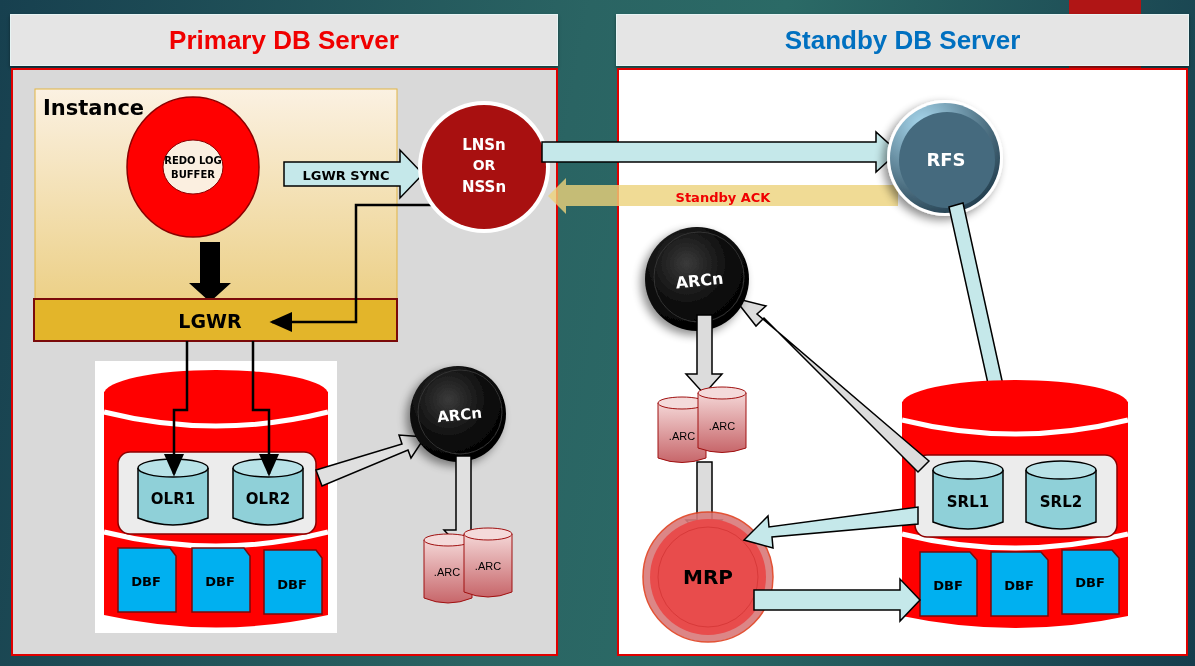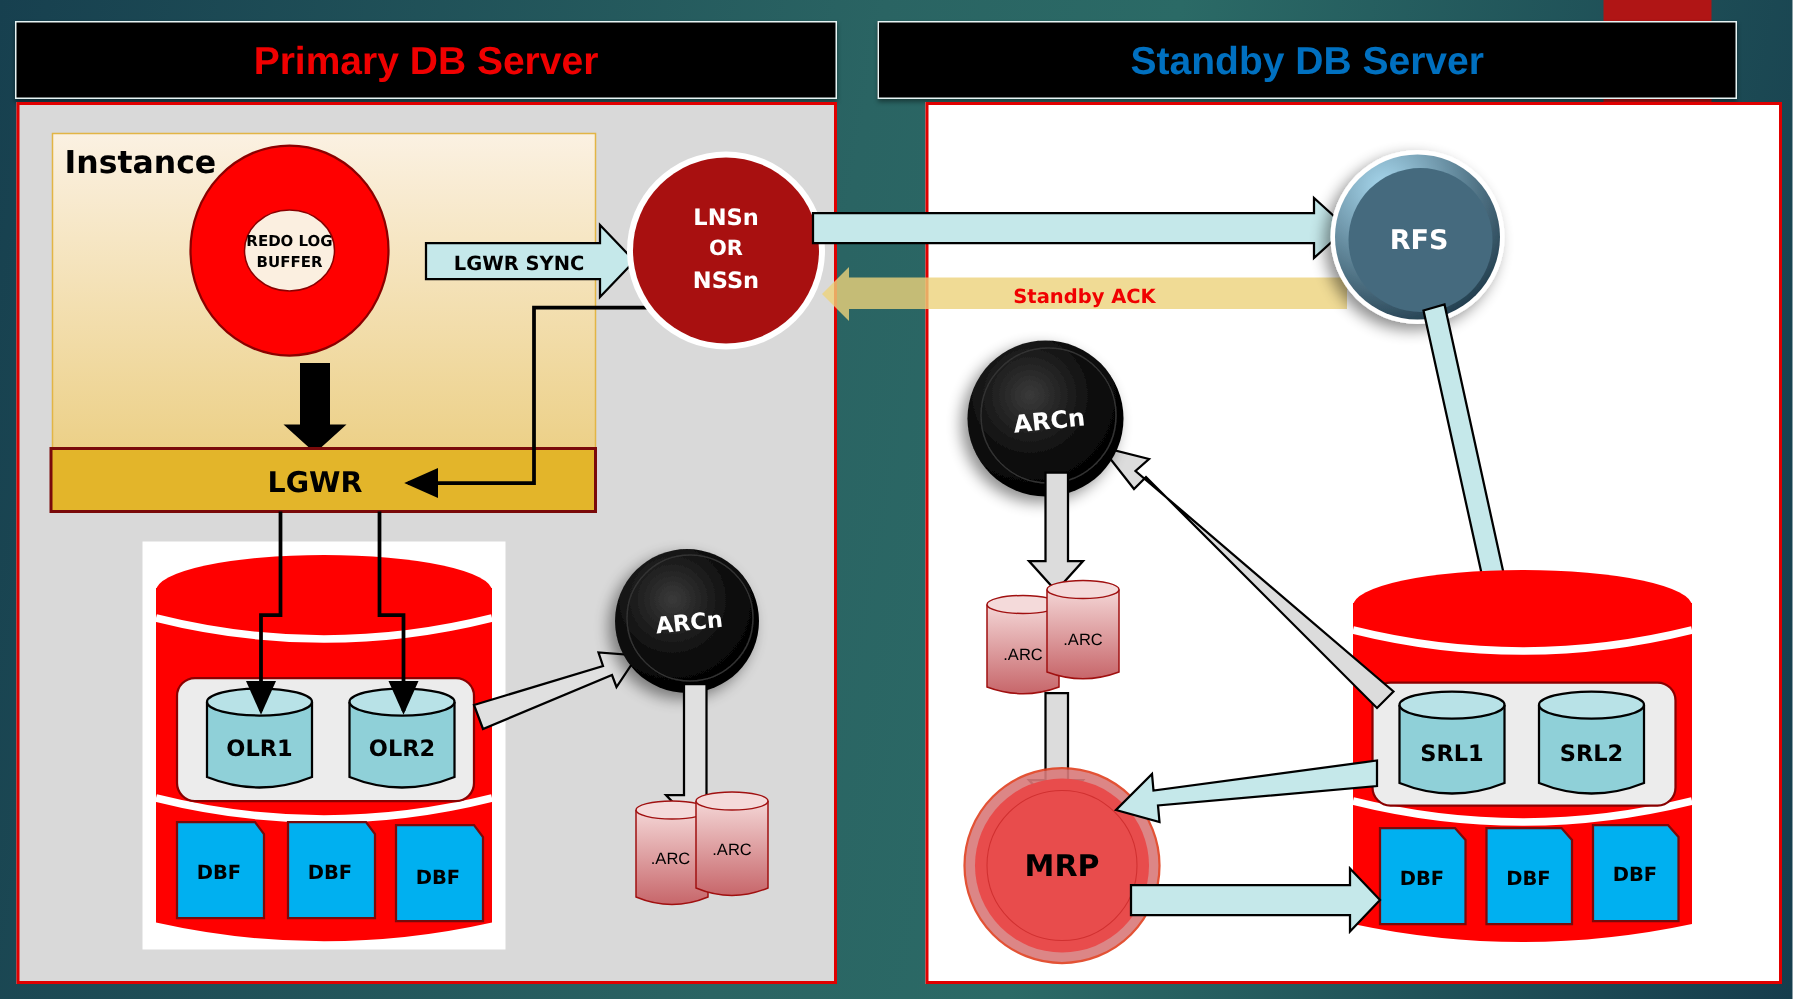--- a/index.html
+++ b/index.html
@@ -1,24 +1,24 @@
 <!DOCTYPE html>
 <html><head>
 <meta charset="utf-8">
 <style>
   html,body{margin:0;padding:0;}
   body{width:1195px;height:666px;overflow:hidden;position:relative;
     background:linear-gradient(100deg,#17404f 0%,#2a6463 45%,#2b6a66 60%,#163d4d 100%);
     font-family:"Liberation Sans",sans-serif;}
   .accent-bar{position:absolute;left:1069px;top:0;width:72px;height:70px;background:#b01515;}
-  .hdr{position:absolute;top:14px;height:50px;background:#000000;border:1px solid #e7f4f4;
+  .hdr{position:absolute;top:14px;height:50px;background:#e5e5e5;border:1px solid #e7f4f4;
     box-shadow:0 2px 3px rgba(0,0,0,.4);display:flex;align-items:center;justify-content:center;
     font-weight:bold;font-size:26px;}
   #hdr-primary{left:10px;width:546px;color:#f00000;}
-  #hdr-standby{left:585px;width:571px;color:#0070c0;}
+  #hdr-standby{left:616px;width:571px;color:#0070c0;}
   .panel{position:absolute;top:68px;height:584px;border:2px solid #e00000;}
   #panel-primary{left:11px;width:543px;background:#d9d9d9;}
   #panel-standby{left:617px;width:567px;background:#ffffff;}
   svg#diagram{position:absolute;left:0;top:0;}
   .lbl{font-family:"DejaVu Sans",sans-serif;font-weight:bold;}
 </style>
 </head>
 <body>
 
 <div class="accent-bar"></div>

